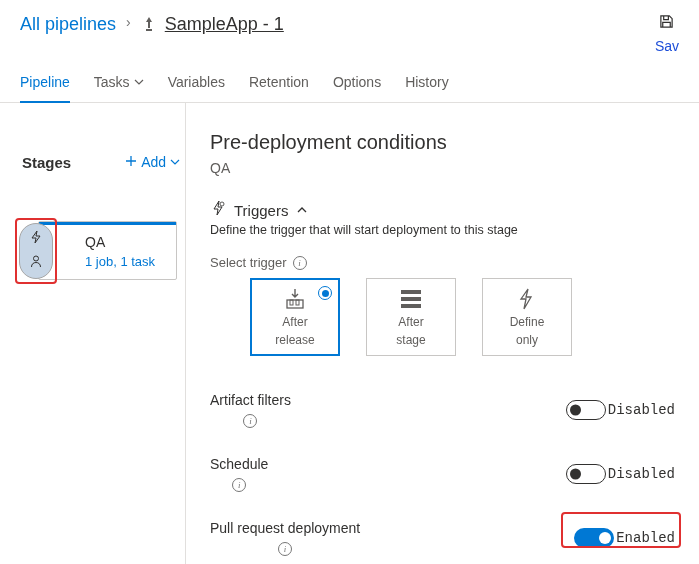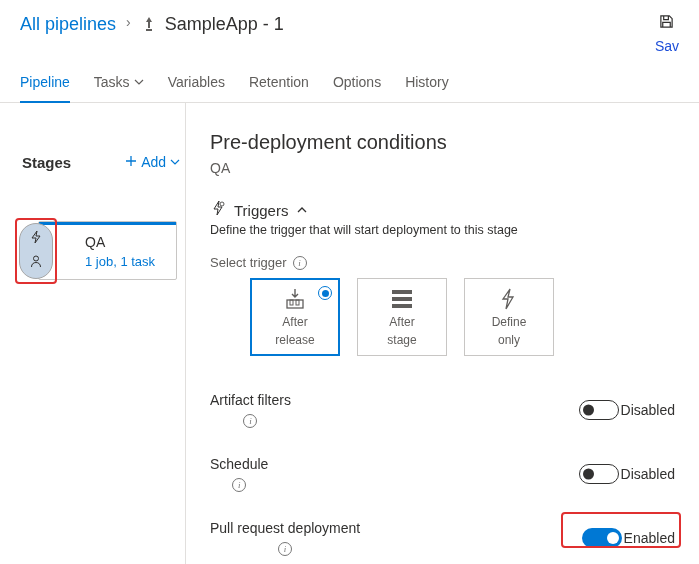--- a/index.html
+++ b/index.html
@@ -13,21 +13,21 @@
     overflow: hidden;
   }
   .breadcrumb {
     display: flex;
     align-items: flex-start;
     padding: 14px 20px 10px 20px;
     gap: 10px;
   }
   .breadcrumb a { color: #0078d4; text-decoration: none; font-size: 18px; }
   .breadcrumb .sep { color: #767676; font-size: 14px; }
-  .pipeline-name { display: flex; align-items: center; gap: 8px; font-size: 18px; color: #323130; }
+  .pipeline-name { display: flex; align-items: center; gap: 8px; font-size: 18px; color: #323130; text-decoration: underline; }
   .pipeline-icon { width: 16px; height: 16px; display: inline-flex; }
   .save-btn { margin-left: auto; color: #1d4ed8; display: flex; align-items: center; gap: 6px; cursor: pointer; flex-direction: column; }
 
   .tabs {
     display: flex;
     gap: 24px;
     padding: 0 20px;
     border-bottom: 1px solid #e1dfdd;
   }
   .tab {
@@ -120,21 +120,21 @@
   }
   .section-desc { font-size: 12.5px; color: #323130; margin-bottom: 18px; }
 
   .field-label { font-size: 13px; color: #605e5c; display: flex; align-items: center; gap: 6px; margin-bottom: 8px; }
   .info-circle {
     width: 14px; height: 14px; border: 1px solid #767676; border-radius: 50%;
     display: inline-flex; align-items: center; justify-content: center;
     font-size: 9px; color: #767676; font-style: italic; font-family: Georgia, serif;
   }
 
-  .trigger-options { display: flex; gap: 17px; margin-bottom: 36px; padding-left: 40px; }
+  .trigger-options { display: flex; gap: 26px; margin-bottom: 36px; padding-left: 40px; }
   .trigger-card {
     width: 90px; height: 78px;
     border: 1px solid #c8c6c4;
     display: flex; flex-direction: column; align-items: center; justify-content: center;
     gap: 4px;
     font-size: 12px; color: #605e5c; line-height: 1.2;
     text-align: center;
     position: relative;
     cursor: pointer;
   }
@@ -148,21 +148,21 @@
     content: ""; width: 7px; height: 7px; border-radius: 50%; background: #0078d4;
   }
   .trigger-icon { height: 24px; display: flex; align-items: center; justify-content: center; }
 
   .toggle-row {
     display: flex; align-items: center; justify-content: space-between;
     margin-bottom: 28px;
     position: relative;
   }
   .toggle-row .field-label { margin-bottom: 0; color: #323130; font-size: 14px; flex-direction: column; }
-  .toggle-group { display: flex; align-items: center; gap: 2px; }
+  .toggle-group { display: flex; align-items: center; gap: 2px; font-family: Liberation Mono, monospace; }
   .toggle {
     width: 40px; height: 20px; border-radius: 10px;
     position: relative; cursor: pointer;
   }
   .toggle.off { border: 1px solid #323130; background: #fff; }
   .toggle.off::after {
     content: ""; position: absolute; left: 3px; top: 50%; transform: translateY(-50%);
     width: 11px; height: 11px; border-radius: 50%; background: #323130;
   }
   .toggle.on { background: #0078d4; }

